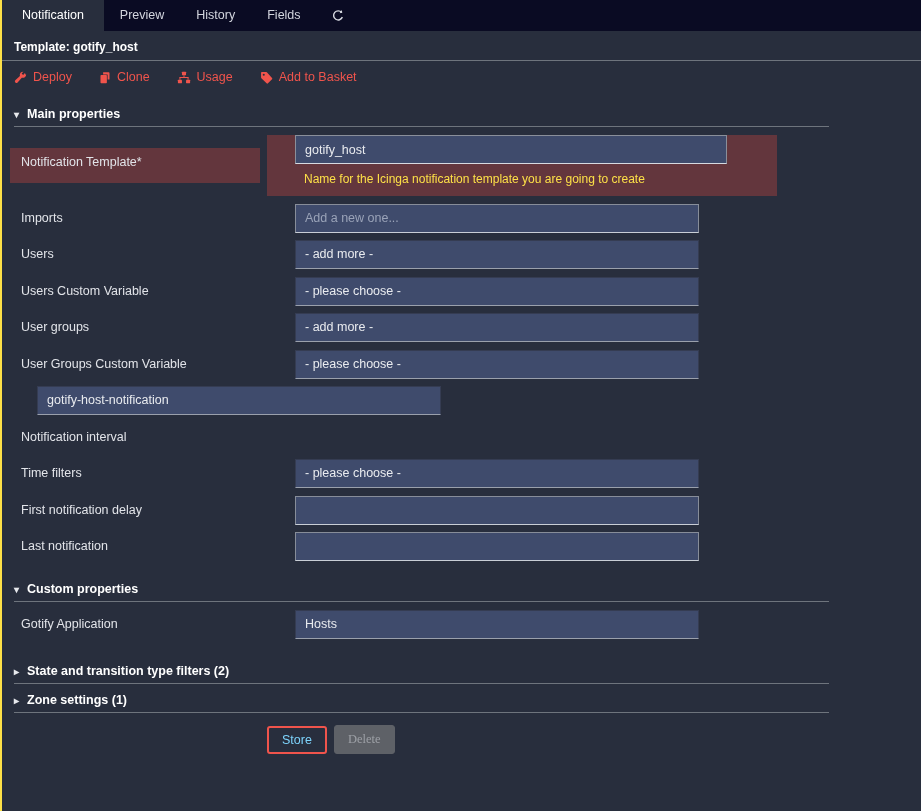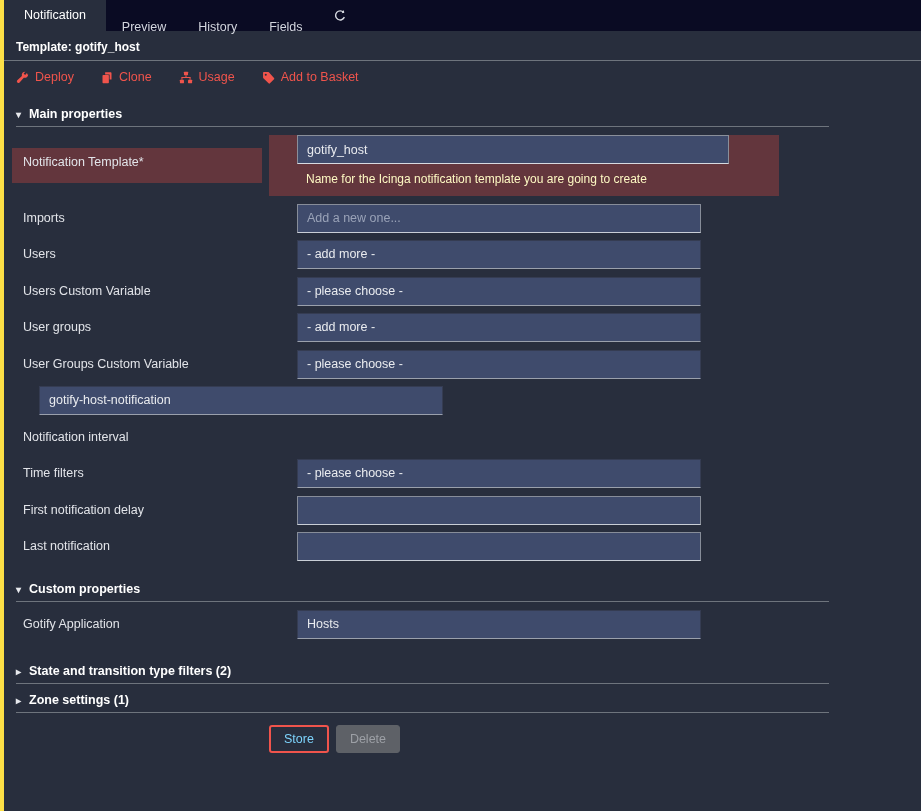--- a/index.html
+++ b/index.html
@@ -3,26 +3,26 @@
 <meta charset="utf-8">
 <style>
   * { box-sizing: border-box; }
   html,body { margin:0; padding:0; }
   body {
     width:921px; height:811px; overflow:hidden;
     background:#282e3d;
     font-family:"Liberation Sans", sans-serif;
     color:#e6e8ec;
   }
-  .app { width:921px; height:811px; border-left:4px solid #fde047; }
+  .app { width:921px; height:811px; border-left:2px solid #fde047; }
 
   
   .tabbar { height:31px; background:#0a0b23; display:flex; align-items:stretch; }
   .tab {
-    line-height:31px; padding:12px 16px; font-size:12.5px; color:#d3d6de;
+    line-height:31px; padding:0 16px; font-size:12.5px; color:#d3d6de;
     cursor:pointer; white-space:nowrap;
   }
   .tab.active { background:#282e3d; color:#ffffff; padding:0 20px; }
   .tab-refresh { display:flex; align-items:center; padding:0 8px; margin-left:6px; cursor:pointer; }
 
   
   .page-title { margin:9px 12px 6px; font-size:12px; font-weight:bold; color:#ffffff; }
   .title-rule { border:0; border-top:1px solid #6e747d; margin:0; }
 
   .action-bar { display:flex; align-items:flex-start; gap:27px; padding:9px 12px 10px; }
@@ -56,31 +56,31 @@
   .field-input::placeholder { color:#9aa3b8; }
   .field-select {
     width:100%; height:29px; line-height:27px; background:#3f4b6c;
     border:1px solid #353c52; border-bottom-color:#9aa0ac;
     color:#e9ebef; font-size:12.5px; padding:0 9px; cursor:pointer;
     overflow:hidden; white-space:nowrap;
   }
   .form-row.highlighted .row-label { background:#63363d; height:35px; }
   .form-row.highlighted .row-field { background:#63363d; width:510px; padding-bottom:1px; }
   .form-row.highlighted .field-input { width:432px; border-color:#8a8f9a; border-bottom-color:#d6dae0; }
-  .field-description { color:#fef9c3; font-size:12px; padding:8px 9px 9px; }
+  .field-description { color:#fde047; font-size:12px; padding:8px 9px 9px; }
 
   
   .button-row { margin:12px 0 0 265px; display:flex; gap:7px; align-items:center; }
   .btn-store {
     background:transparent; border:2px solid #f0544c; color:#7dd3fc;
     font-size:12.5px; padding:5px 13px; border-radius:3px; font-family:inherit; cursor:pointer;
   }
   .btn-delete {
     background:#5e6167; border:1px solid #5e6167; color:#9da0a6;
-    font-size:12.5px; padding:6px 13px; border-radius:3px; font-family:Liberation Sans, sans-serif; cursor:pointer;
+    font-size:12.5px; padding:6px 13px; border-radius:3px; font-family:Liberation Serif, serif; cursor:pointer;
   }
 </style>
 </head>
 <body>
 
 <div class="app">
 
   <div class="tabbar">
     <div class="tab active">Notification</div>
     <div class="tab">Preview</div>

